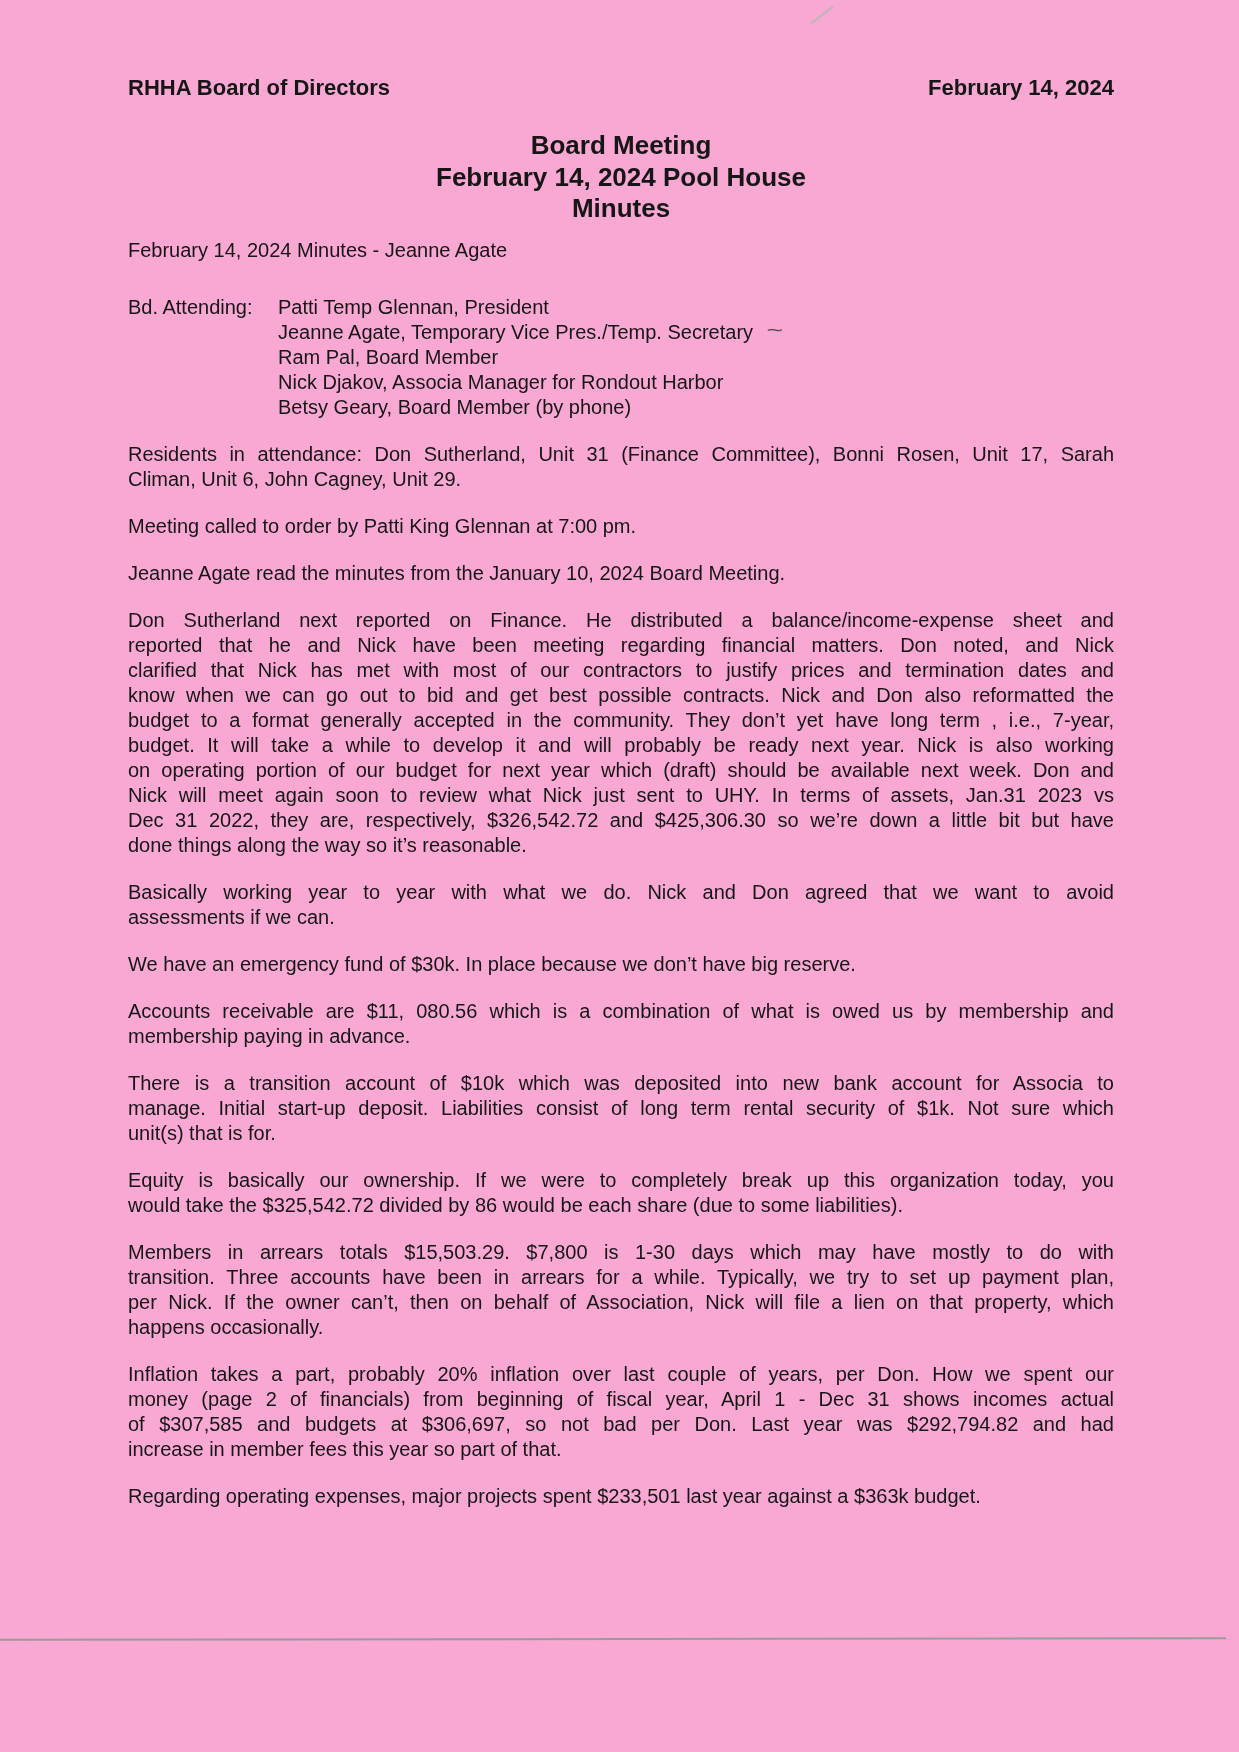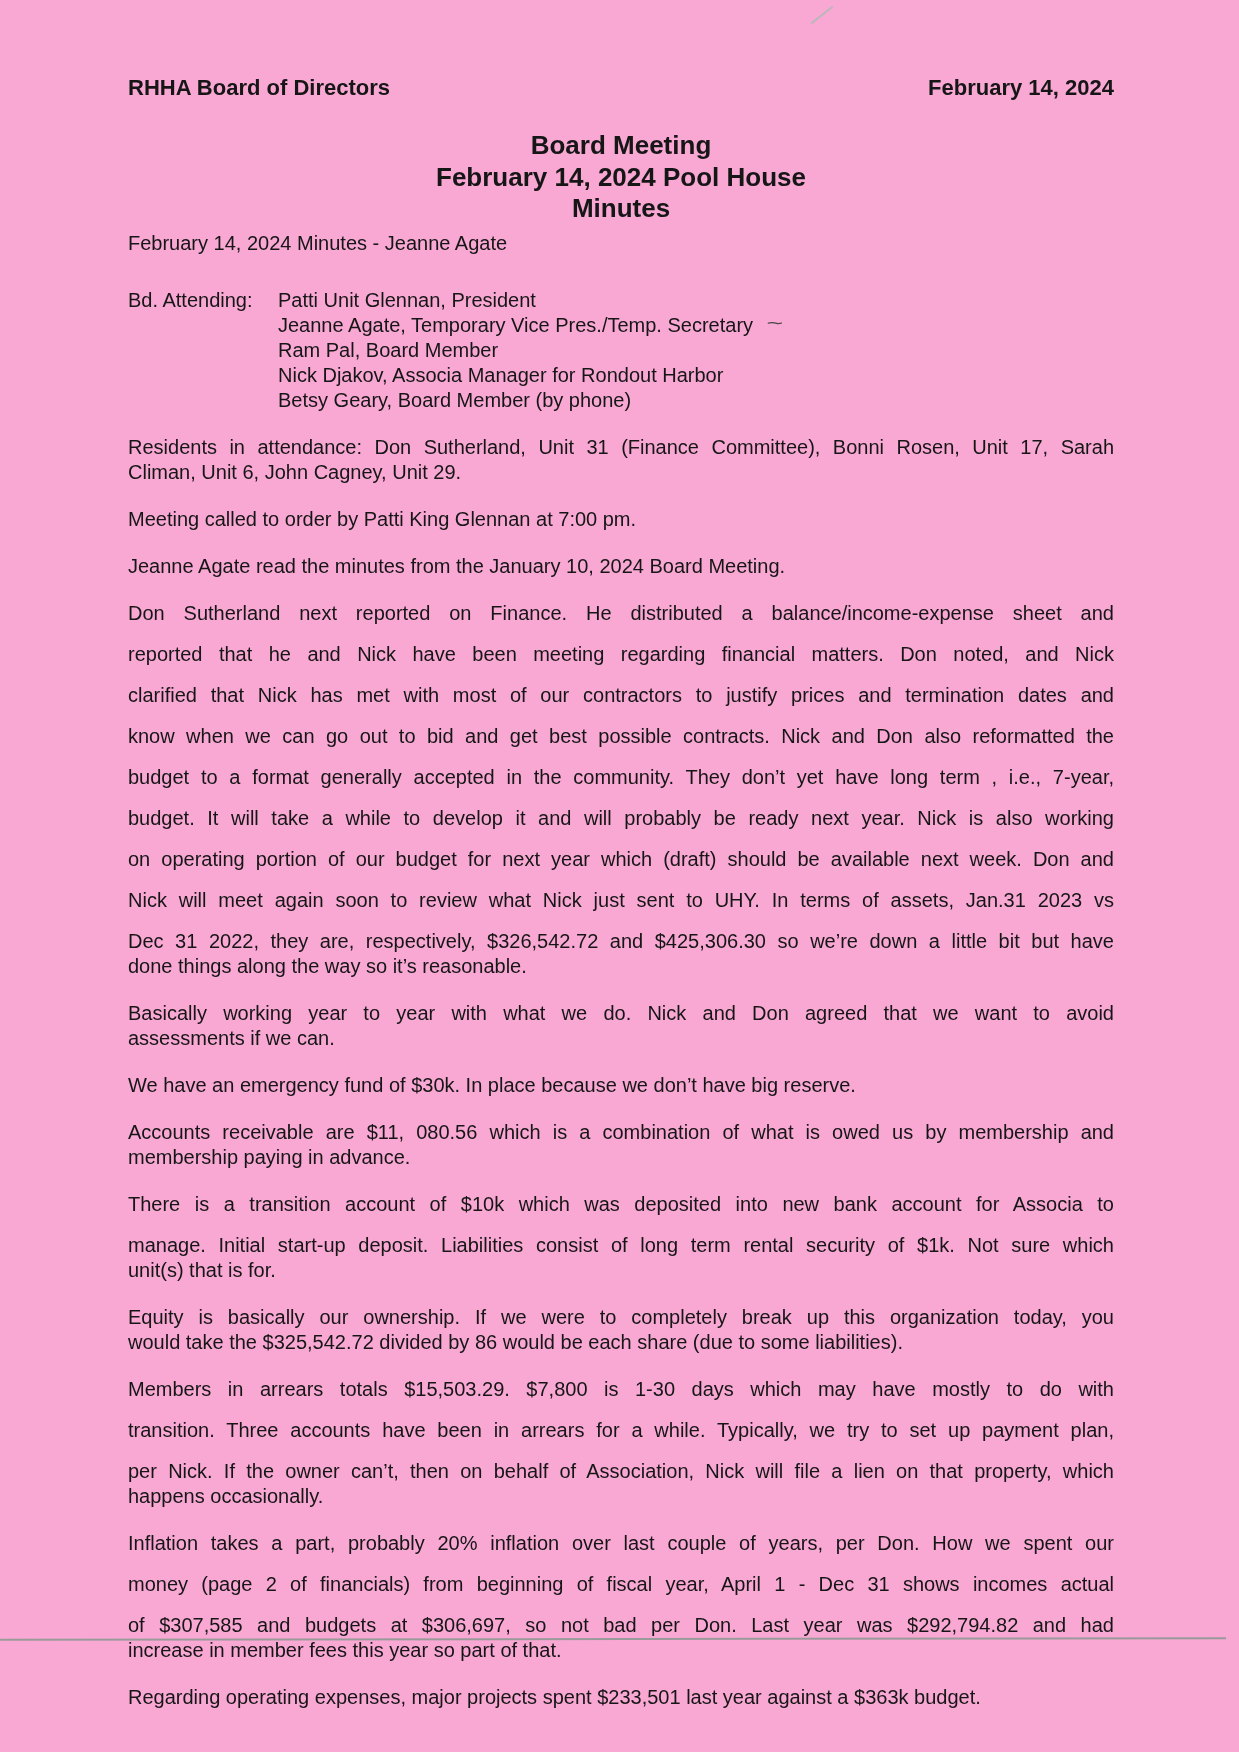--- a/index.html
+++ b/index.html
@@ -26,21 +26,21 @@
     line-height: 25px;
   }
   .title-block {
     margin-top: 30px;
     text-align: center;
     font-weight: bold;
     font-size: 26px;
     line-height: 31.5px;
   }
   .byline {
-    margin-top: 6px;
+    margin-top: 13px;
     font-size: 20px;
     line-height: 25px;
   }
   .attending {
     margin-top: 32px;
     display: flex;
     font-size: 20px;
     line-height: 25px;
   }
   .attending-label { width: 150px; flex: 0 0 150px; }
@@ -52,21 +52,21 @@
     font-size: 19px;
     transform: scaleX(1.5) translateY(-3px);
     letter-spacing: -1px;
   }
   .para {
     margin-top: 22px;
     font-size: 20px;
     line-height: 25px;
   }
   .pline { line-height: 25px; }
-  .jl { text-align: justify; text-align-last: justify; margin-top: 16px; }
+  .jl { text-align: justify; text-align-last: justify; }
   .scan-line {
     position: absolute;
     left: 0;
     top: 1638px;
     width: 1226px;
     height: 2px;
     background: #9a9a9a;
     transform: rotate(-0.08deg);
   }
   .scan-slash {
@@ -98,21 +98,21 @@
       <div>Board Meeting</div>
       <div>February 14, 2024 Pool House</div>
       <div>Minutes</div>
     </div>
 
     <div class="byline">February 14, 2024 Minutes - Jeanne Agate</div>
 
     <div class="attending">
       <div class="attending-label">Bd. Attending:</div>
       <div class="attending-list">
-          <div class="att-line">Patti Unit Glennan, President</div>
+          <div class="att-line">Patti Temp Glennan, President</div>
           <div class="att-line">Jeanne Agate, Temporary Vice Pres./Temp. Secretary<span class="pen-mark">~</span></div>
           <div class="att-line">Ram Pal, Board Member</div>
           <div class="att-line">Nick Djakov, Associa Manager for Rondout Harbor</div>
           <div class="att-line">Betsy Geary, Board Member (by phone)</div>
         </div>
     </div>
 
     <div>
         <div class="para">
           <div class="pline jl">Residents in attendance: Don Sutherland, Unit 31 (Finance Committee), Bonni Rosen, Unit 17, Sarah</div>

